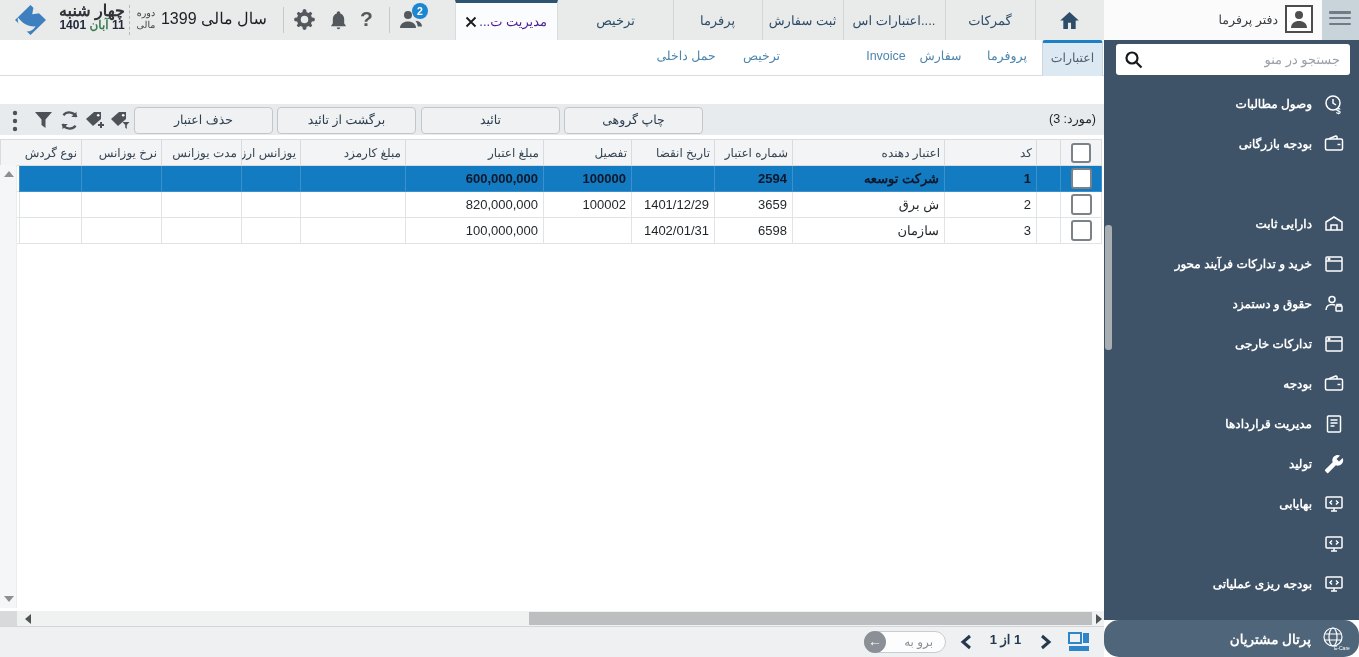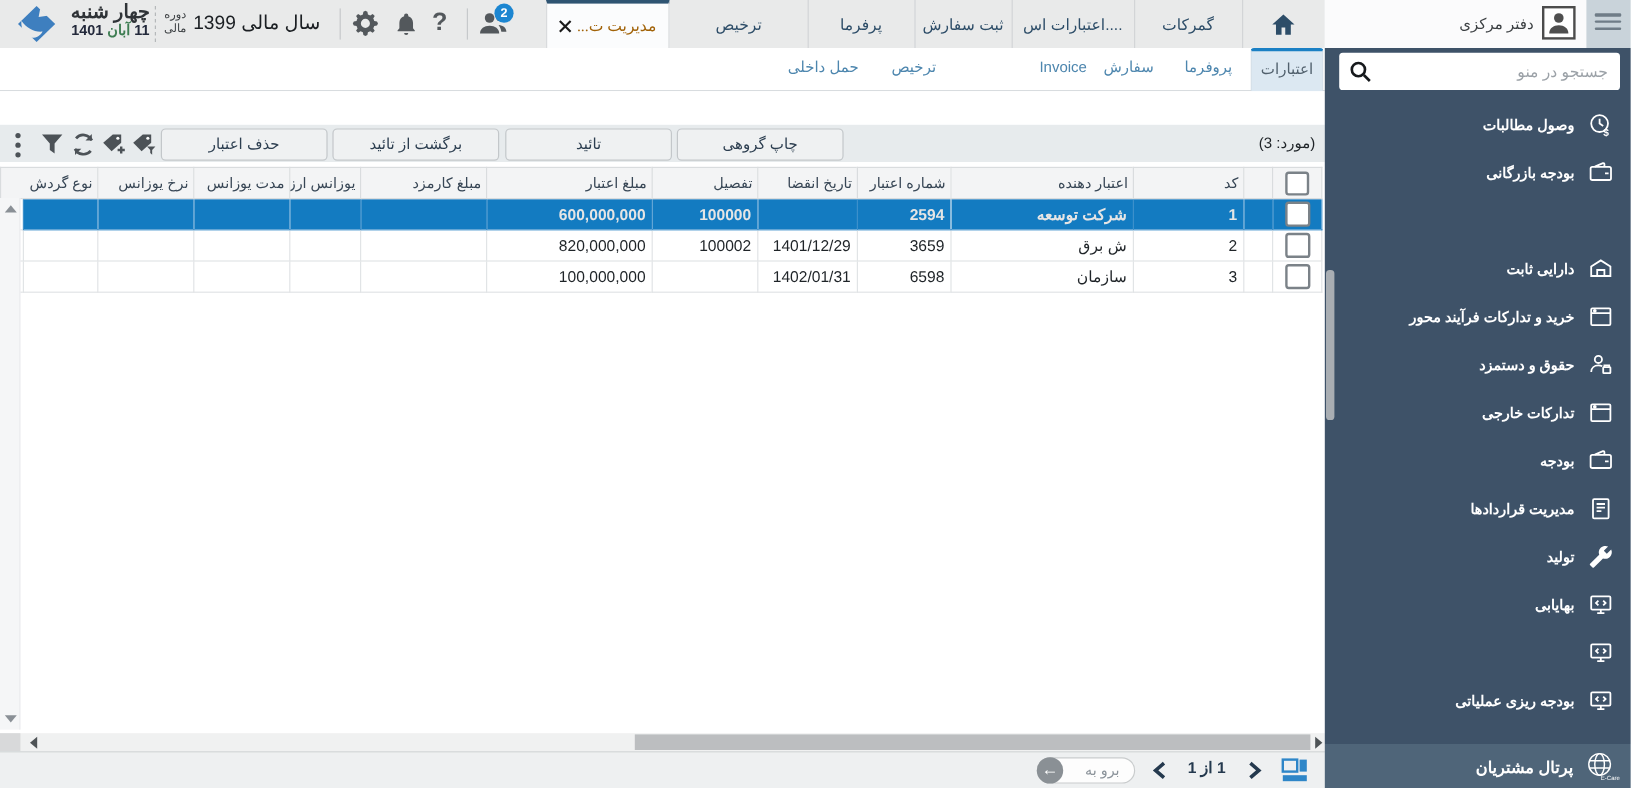--- a/index.html
+++ b/index.html
@@ -23,38 +23,38 @@
   .gear-i{left:294px;top:9px;}
   .bell-i{left:328px;top:9px;}
   .help-i{left:360px;top:7px;font-size:21px;color:#53585c;font-weight:bold;}
   .people-i{left:399px;top:10px;}
   .badge{left:412px;top:3px;width:16px;height:16px;border-radius:50%;background:#1c86d1;color:#fff;font-size:10.5px;font-weight:bold;text-align:center;line-height:16px;}
   
   .tab{top:0;height:40px;}
   .tab .lbl{position:absolute;left:0;right:0;top:0;bottom:0;display:flex;align-items:center;justify-content:center;font-size:13px;color:#2d4d68;}
   .tabsep{top:0;width:0;height:40px;border-left:1px solid #d3d5d7;}
   .tab-active{left:455px;top:0;width:103px;height:40px;background:#fbfcfd;border-top:3px solid #2e5472;border-left:1px solid #d9dbdd;border-right:1px solid #d9dbdd;box-sizing:border-box;}
-  .tab-active .txt{position:absolute;right:10px;top:0;bottom:0;display:flex;align-items:center;font-size:13px;color:#a16207;font-family:Liberation Serif, serif;}
+  .tab-active .txt{position:absolute;right:10px;top:0;bottom:0;display:flex;align-items:center;font-size:13px;color:#4c1d95;}
   .tab-close{position:absolute;left:9px;top:13px;width:12px;height:12px;color:#1a1a1a;cursor:pointer;}
   .home-i{color:#2c4a63;}
   
   .subtabs{left:0;top:40px;width:1104px;height:36px;background:#fff;border-bottom:1px solid #d8dcdf;box-sizing:border-box;}
   .subtab{top:40px;height:35px;line-height:33px;text-align:center;font-size:12.5px;color:#4d86ae;}
   .subtab-active{left:1042px;top:40px;width:61px;height:36px;background:#dce8f2;border-top:3px solid #1b80c4;border-left:1px solid #ccd6de;border-right:1px solid #ccd6de;border-radius:3px 3px 0 0;box-sizing:border-box;color:#51606d;line-height:31px;text-align:center;font-size:12.5px;}
   
   .content{left:0;top:76px;width:1104px;height:532px;background:#fff;}
   .toolstrip{left:0;top:104px;width:1104px;height:31px;background:#e7ebed;}
   .toolbar-icon{color:#4c5257;}
   .tbtn{top:107px;height:27px;background:#eff1f2;border:1px solid #c3c7ca;border-radius:4px;box-sizing:border-box;font-size:12.5px;color:#2c3e50;text-align:center;line-height:25px;cursor:pointer;}
   .counter{right:263px;top:111px;font-size:12.5px;color:#1f2428;}
   
   .grid{left:0;top:139px;border-collapse:collapse;table-layout:fixed;width:1101px;direction:rtl;}
   .grid th{background:#f3f4f5;border:1px solid #d9dcde;height:25px;font-size:12px;font-weight:normal;color:#374655;text-align:right;padding:0 4px 0 2px;overflow:hidden;white-space:nowrap;}
   .grid td{border:1px solid #e1e4e6;height:25px;font-size:13px;color:#1f2428;text-align:right;padding:0 5px 0 2px;background:#fff;overflow:hidden;white-space:nowrap;}
-  .grid tr.sel td{background:#137bc1;color:#e5e5e5;font-weight:bold;border-color:#3c90cb;border-top-color:#137bc1;}
+  .grid tr.sel td{background:#137bc1;color:#0f172a;font-weight:bold;border-color:#3c90cb;border-top-color:#137bc1;}
   .grid th.stub{border-right:none;}
   .grid th.type-col{border-left:none;}
   .grid td.stub{border-left:none;}
   .grid tr.sel td.stub{background:#fff;border:1px solid #e1e4e6;border-left:none;}
   .cbx{width:17px;height:17px;background:#fff;border:2px solid #7b8288;border-radius:3px;margin:0 auto;}
   .grid th .cbx{width:16px;height:16px;}
   .grid td.c,.grid th.c{text-align:center;padding:0;}
   
   .vscroll{left:0;top:165px;width:17px;height:443px;background:#f5f6f7;border-right:1px solid #ebecee;box-sizing:border-box;}
   .arr-up{left:4px;top:6px;width:0;height:0;border-left:5px solid transparent;border-right:5px solid transparent;border-bottom:6px solid #8a9096;}
@@ -81,21 +81,21 @@
   .personbox{left:1285px;top:5px;width:28px;height:28px;background:#fff;border:2px solid #4c4c4c;box-sizing:border-box;}
   .office-lbl{left:1150px;top:12px;width:128px;text-align:right;font-size:12.5px;color:#3c4043;}
   .sidebar{left:1104px;top:40px;width:255px;height:580px;background:#3e5268;}
   .sb-search{left:1116px;top:44px;width:234px;height:31px;background:#fff;border-radius:3px;box-sizing:border-box;}
   .sb-search .ph{position:absolute;right:10px;top:0;bottom:0;line-height:31px;font-size:13px;color:#9ba1a7;}
   .sb-search .mag{position:absolute;left:8px;top:6px;color:#16191c;}
   .sb-thumb{left:1105px;top:225px;width:7px;height:125px;background:#a9aeb3;border-radius:3px;}
   .menu-item{left:1112px;width:240px;height:40px;cursor:pointer;}
   .menu-item .mi-lbl{position:absolute;right:40px;top:0;bottom:0;display:flex;align-items:center;font-size:12px;font-weight:600;color:#fff;direction:rtl;}
   .menu-item .mi-icon{position:absolute;right:8px;top:10px;width:20px;height:20px;color:#fff;}
-  .portal{left:1104px;top:620px;width:255px;height:37px;background:#4f6579;}
+  .portal{left:1104px;top:620px;width:255px;height:37px;background:#4f6579;border-radius:15px;}
   .portal .mi-lbl{position:absolute;right:48px;top:0;bottom:0;display:flex;align-items:center;font-size:13.5px;font-weight:600;color:#fff;direction:rtl;}
   .portal .mi-icon{position:absolute;right:12px;top:6px;width:26px;height:26px;color:#fff;}
   svg{display:block;overflow:visible;}
 </style>
 </head>
 <body>
 
 <div class="app">
 
   <div class="abs topbar"></div>
@@ -375,21 +375,21 @@
       <div></div>
       <div></div>
       <div></div>
     </div>
   <div class="abs personbox">
     <svg width="24" height="24" viewBox="0 0 24 24" fill="#4f4f4f">
         <circle cx="12" cy="8" r="4"></circle>
         <path d="M4 21c0-4.5 3.6-7 8-7s8 2.5 8 7z"></path>
       </svg>
   </div>
-  <div class="abs office-lbl">دفتر مرکزی</div>
+  <div class="abs office-lbl">دفتر پرفرما</div>
 
   <div class="abs sidebar"></div>
 
   <div class="abs sb-search">
     <span class="mag">
       <svg width="19" height="19" viewBox="0 0 19 19" fill="none" stroke="currentColor" stroke-width="2.2">
           <circle cx="8" cy="8" r="5.5"></circle>
           <path d="M12.5 12.5 L17.5 17.5"></path>
         </svg>
     </span>

